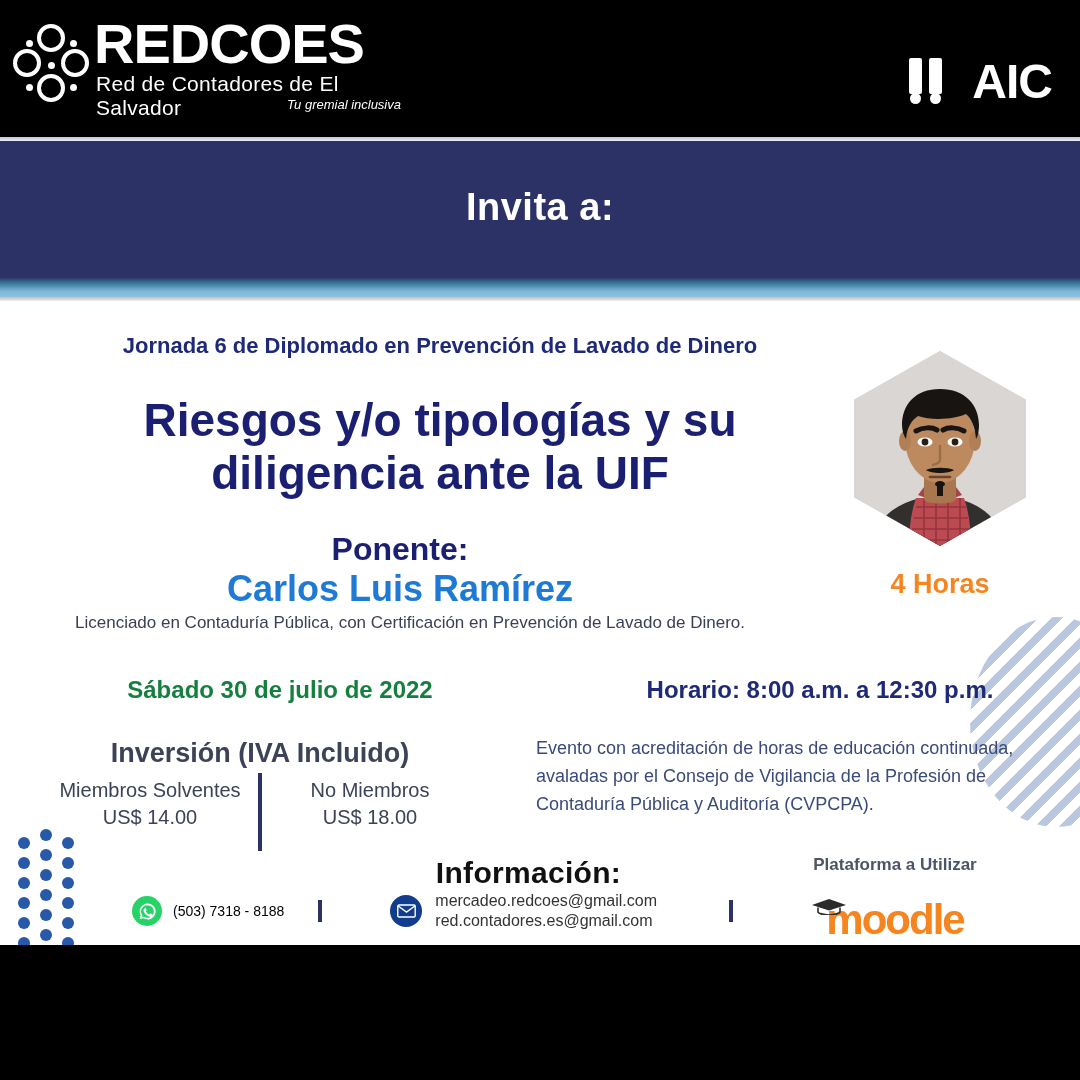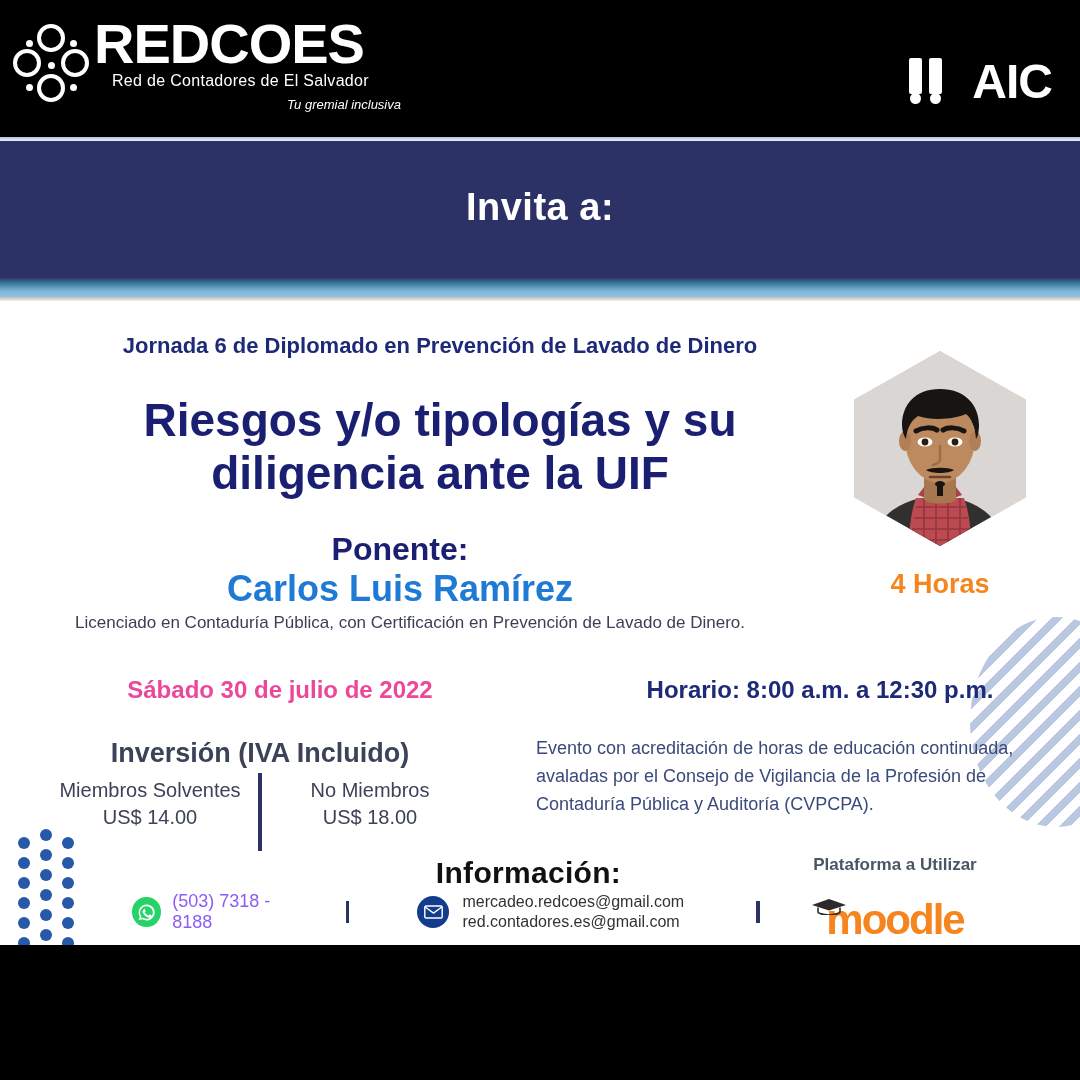--- a/index.html
+++ b/index.html
@@ -28,22 +28,22 @@
   .ring.r3 { width:28px; height:28px; left:51px; top:25px; }
   .ring.r4 { width:28px; height:28px; left:27px; top:50px; }
   .dotm { position:absolute; width:7px; height:7px; background:#fff; border-radius:50%; }
   .dotm.d1 { left:16px; top:16px; }
   .dotm.d2 { left:60px; top:16px; }
   .dotm.d3 { left:38px; top:38px; }
   .dotm.d4 { left:16px; top:60px; }
   .dotm.d5 { left:60px; top:60px; }
   #redcoes-word { position:absolute; left:84px; top:2px; font-size:56px; font-weight:bold;
                   color:#fff; letter-spacing:-1px; line-height:1; }
-  #redcoes-sub  { position:absolute; left:86px; top:58px; font-size:16px; color:#fff;
-                  font-weight:400; letter-spacing:.3px;margin-left:16px; }
+  #redcoes-sub  { position:absolute; left:86px; top:58px; font-size:21px; color:#fff;
+                  font-weight:400; letter-spacing:.3px; }
   #redcoes-tag  { position:absolute; left:86px; top:83px; width:305px; text-align:right;
                   font-size:13px; color:#fff; font-style:italic; }
 
   #invita { position:absolute; left:0; top:141px; width:1080px; height:132px;
             display:flex; align-items:center; justify-content:center;
             font-size:38px; font-weight:bold; color:#fff; letter-spacing:.5px; }
 
   
   #aic-logo { position:absolute; right:28px; top:54px; display:flex; align-items:center; gap:25px; }
   #aic-mark { position:relative; width:40px; height:48px; }
@@ -79,21 +79,21 @@
            font-size:46px; font-weight:bold; color:#1a1f72; line-height:1.15; }
 
   #ponente-label { position:absolute; top:230px; left:0; width:800px; text-align:center;
                    font-size:32px; font-weight:bold; color:#1a1f72; }
   #ponente-name  { position:absolute; top:267px; left:0; width:800px; text-align:center;
                    font-size:36px; font-weight:bold; color:#1e7ad4; }
   #ponente-bio   { position:absolute; top:312px; left:0; width:820px; text-align:center;
                    font-size:17px; color:#3a3f55; }
 
   #date-row { position:absolute; top:375px; left:0; width:1080px; display:flex; }
-  #date-text  { width:560px; text-align:center; font-size:24px; font-weight:bold; color:#ec4899; }
+  #date-text  { width:560px; text-align:center; font-size:24px; font-weight:bold; color:#15803d; }
   #time-text  { width:520px; text-align:center; font-size:24px; font-weight:bold; color:#1e2a78; }
 
   
   #inv-block { position:absolute; top:437px; left:40px; width:440px; }
   #inv-title { text-align:center; font-size:27px; font-weight:bold; color:#3c4257; }
   #inv-cols  { position:relative; margin-top:8px; display:flex;justify-content:center; }
   .inv-col   { width:50%; text-align:center; font-size:20px; color:#3c4257; line-height:1.35; }
   #inv-div   { position:absolute; left:50%; top:-4px; width:4px; height:78px;
                background:#2c3166; transform:translateX(-2px); }
 
@@ -105,21 +105,21 @@
   #info-title { position:absolute; top:538px; left:0; width:1057px; text-align:center;
                 font-size:30px; font-weight:bold; color:#111; letter-spacing:.3px;margin-top:17px; }
 
   
   #contacts { position:absolute; top:590px; left:0; width:760px;
               display:flex; align-items:center; }
   #wa-item { display:flex; align-items:center; gap:11px; margin-left:132px; }
   #wa-icon { width:30px; height:30px; border-radius:50%; background:#25d366;
              display:flex; align-items:center; justify-content:center; }
   #wa-icon svg { width:19px; height:19px; }
-  #phone-text { font-size:18px; color:#8b5cf6; }
+  #phone-text { font-size:14px; color:#000000; }
   .sep-bar { width:4px; height:22px; background:#2c3166; }
   #sep1 { margin-left:34px; }
   #mail-item { display:flex; align-items:center; gap:13px; margin-left:68px; }
   #mail-icon { width:32px; height:32px; border-radius:50%; background:#123c8c;
                display:flex; align-items:center; justify-content:center; }
   #mail-icon svg { width:19px; height:14px; }
   #mails { font-size:16px; color:#333; line-height:1.28; }
   #sep2 { margin-left:72px; }
 
   

